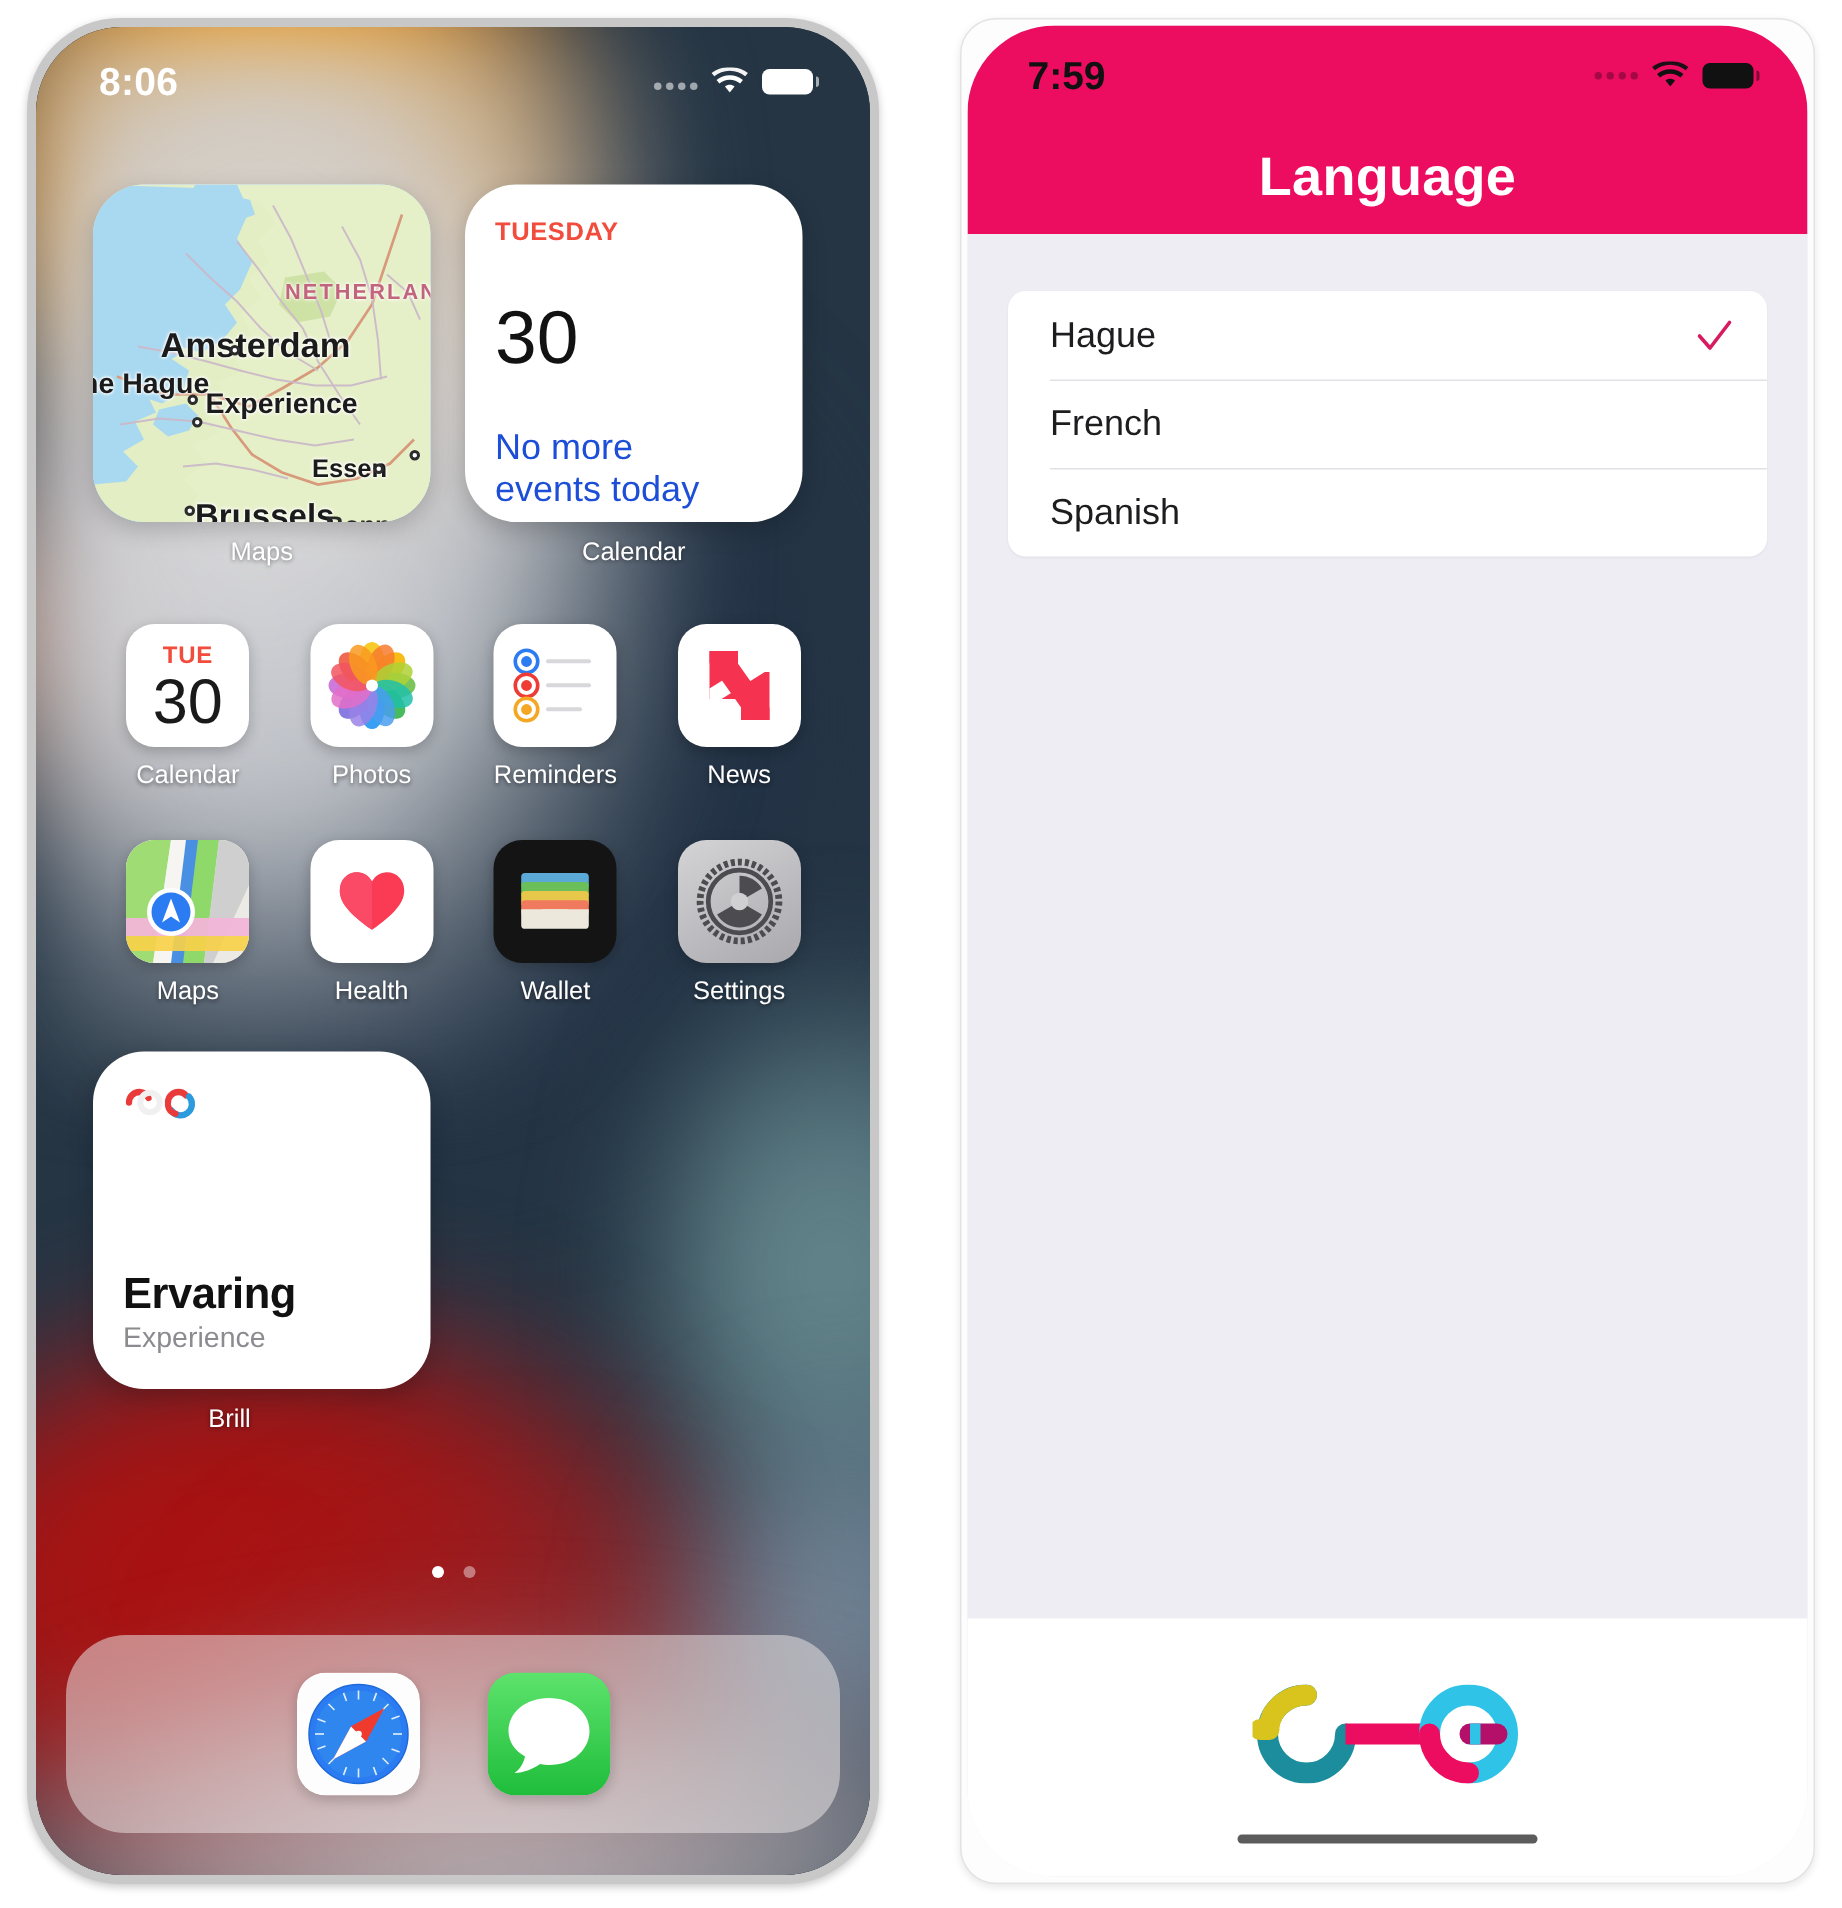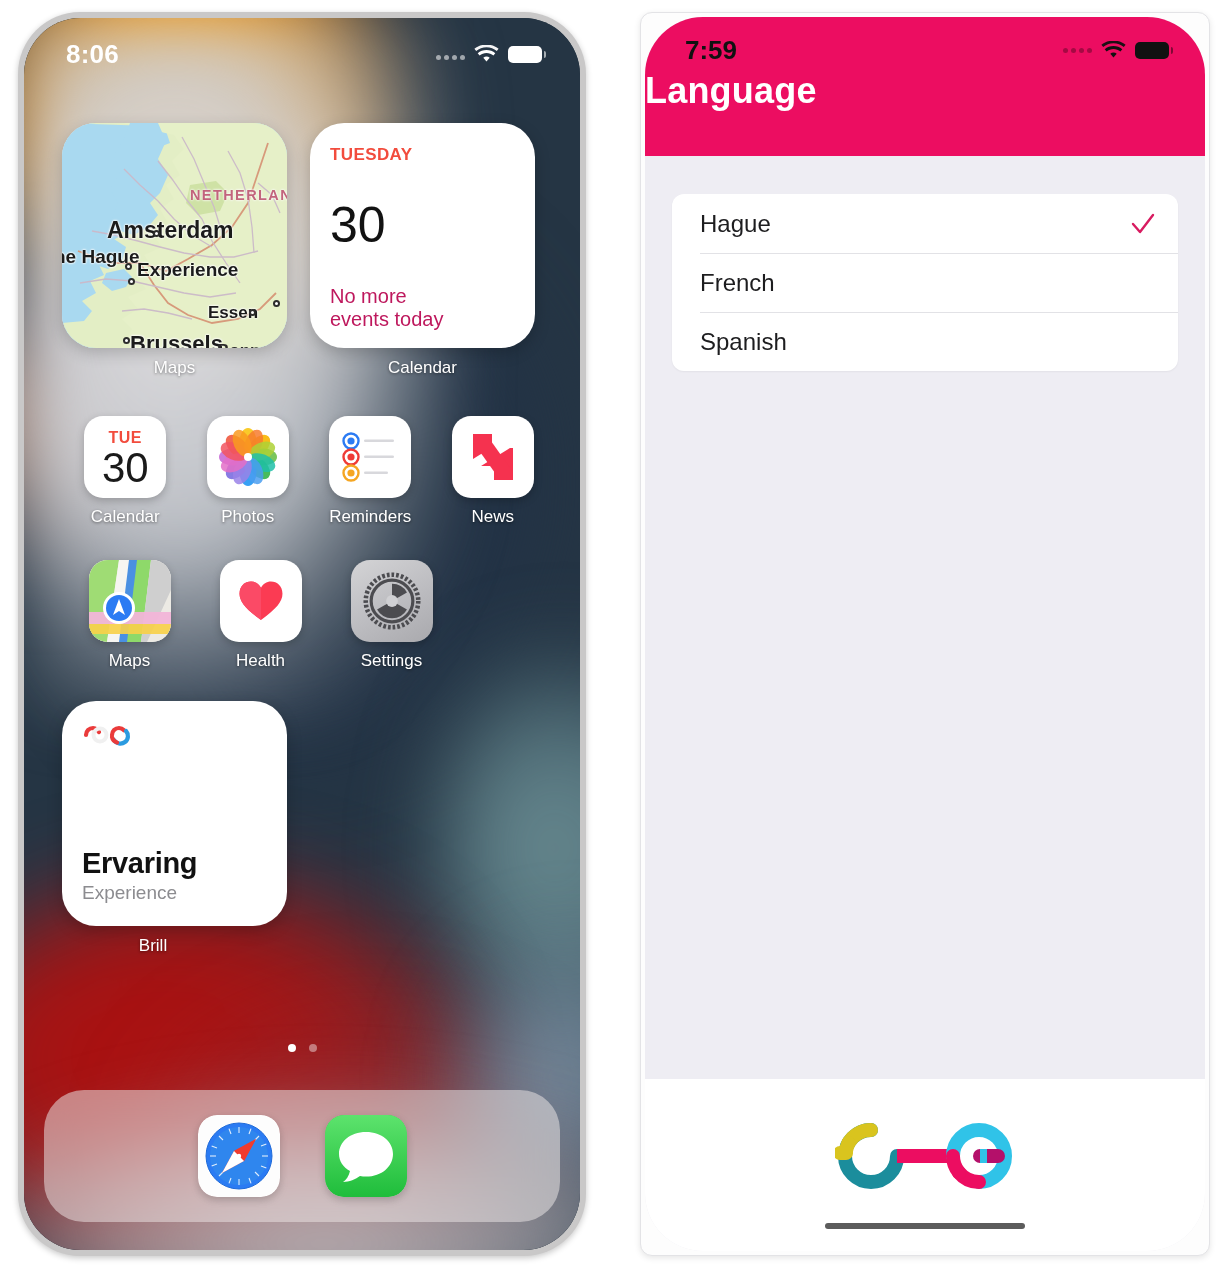--- a/index.html
+++ b/index.html
@@ -101,21 +101,21 @@
      text-shadow: 0 0 3px #fff, 0 0 2px #fff, 0 0 2px #fff; }
   .citydot { position: absolute; width: 7px; height: 7px; border-radius: 50%;
      border: 2.2px solid #2c2c2c; background: #fff; }
   .countrylbl { position: absolute; color: #c2647c; font-weight: bold; letter-spacing: 1.4px;
      text-shadow: 0 0 3px #fff, 0 0 2px #fff; }
 
   
   .calw { padding: 22px 20px; height: 100%; display: flex; flex-direction: column; gap: 33px; }
   .cal-day { color: #f24c3d; font-weight: bold; font-size: 17px; letter-spacing: 0.4px; }
   .cal-num { font-size: 50px; color: #121212; line-height: 1.05; margin-top: 1px; font-weight: 400; }
-  .cal-msg { margin-top: auto; margin-bottom: 46px; color: #be185d; font-size: 20px; line-height: 1.17; font-weight: 400; }
+  .cal-msg { margin-top: auto; margin-bottom: 46px; color: #1d4ed8; font-size: 24px; line-height: 1.17; font-weight: 400; }
 
   
   .appgrid { position: absolute; left: 40px; top: 398px; width: 490px; }
   .approw { display: flex; gap: 0; justify-content: flex-start; margin-bottom: 33px; }
   .app { width: 131px; display: flex; flex-direction: column; align-items: center; text-align: center; }
   .appicon { width: 82px; height: 82px; border-radius: 19px; overflow: hidden;
      box-shadow: 0 3px 9px rgba(0,0,0,0.22); position: relative; background: #fff; }
   .applabel { margin-top: 9px; color: #fff; font-size: 17px; text-shadow: 0 1px 3px rgba(0,0,0,0.5); }
 
   
@@ -158,21 +158,21 @@
     display: flex; align-items: center; justify-content: center; gap: 45px;
   }
   .dockicon { width: 82px; height: 82px; border-radius: 19px; overflow: hidden; position: relative;
      box-shadow: 0 3px 9px rgba(0,0,0,0.20); }
 
   
   .phone-right {
     position: absolute;
     left: 640px; top: 12px;
     width: 570px; height: 1244px;
-    border-radius: 12px;
+    border-radius: 24px;
     background: #fdfdfd;
     border: 1.5px solid #e3e3e6;
     padding: 4px;
     box-shadow: 0 2px 6px rgba(0,0,0,0.10);
   }
   .screen-right {
     position: relative; width: 100%; height: 100%;
     border-radius: 58px; overflow: hidden; background: #eeedf3;
     display: flex; flex-direction: column;
   }
@@ -181,21 +181,21 @@
     display: flex; align-items: center; justify-content: space-between;
     padding: 0 36px 0 40px; height: 34px;
   }
   .r-time { font-size: 26px; font-weight: bold; color: #111; }
   .r-sb-right { display: flex; align-items: center; gap: 9px; }
   .r-sb-dots { display: flex; gap: 3px; }
   .r-sb-dots i { width: 5px; height: 5px; border-radius: 50%; background: rgba(0,0,0,0.3); display: block; }
   .r-batt { width: 34px; height: 17px; border-radius: 5px; background: #111; position: relative; }
   .r-batt::after { content:""; position:absolute; right:-4px; top:5px; width:2.5px; height:7px;
      border-radius: 0 2px 2px 0; background: rgba(0,0,0,0.45); }
-  .r-title { color: #fff; font-size: 36px; font-weight: bold; margin-top: 3px; letter-spacing: 0.2px; }
+  .r-title { text-align: center; color: #fff; font-size: 36px; font-weight: bold; margin-top: 30px; letter-spacing: 0.2px; }
 
   .r-body { flex: 1 1 auto; background: #eeedf3; padding: 38px 27px 0; position: relative; }
   .card { background: #fff; border-radius: 12px; overflow: hidden; box-shadow: 0 1px 2px rgba(0,0,0,0.05); }
   .lrow {
     height: 59px; display: flex; align-items: center; justify-content: space-between;
     padding: 0 22px 0 28px; position: relative;
   }
   .lrow + .lrow::before {
     content:""; position: absolute; left: 28px; right: 0; top: 0; height: 1px; background: #e2e2e6;
   }
@@ -419,20 +419,33 @@
             <div class="app">
               <div class="appicon ic-health">
                 <svg viewBox="0 0 60 56" width="46" height="43">
                   <path d="M30 52 C10 38 2 28 2 18 C2 8 9 2 17 2 C23 2 27 5 30 10 C33 5 37 2 43 2 C51 2 58 8 58 18 C58 28 50 38 30 52 Z" fill="#fb3b53"></path>
                   <path d="M30 52 C10 38 2 28 2 18 C2 8 9 2 17 2 C23 2 27 5 30 10 L30 52 Z" fill="#fb4a66"></path>
                 </svg>
               </div>
               <div class="applabel">Health</div>
             </div>
 
+            <div class="app">
+              <div class="appicon ic-wallet">
+                <svg viewBox="0 0 60 48" width="52" height="42">
+                  <rect x="4" y="2" width="52" height="12" rx="3" fill="#5ba9d6"></rect>
+                  <rect x="4" y="9" width="52" height="12" rx="3" fill="#6bbf5a"></rect>
+                  <rect x="4" y="16" width="52" height="12" rx="3" fill="#e8c84a"></rect>
+                  <rect x="4" y="23" width="52" height="12" rx="3" fill="#ef7a5e"></rect>
+                  <path d="M4 30 h52 v12 a3 3 0 0 1 -3 3 H7 a3 3 0 0 1 -3 -3 Z" fill="#ece8dc"></path>
+                  <path d="M20 30 h20 a2 2 0 0 1 0 0 c0 5 -4 9 -10 9 s-10 -4 -10 -9 Z" fill="#ece8dc"></path>
+                </svg>
+              </div>
+              <div class="applabel">Wallet</div>
+            </div>
 
             <div class="app">
               <div class="appicon ic-settings">
                 <svg viewBox="0 0 64 64" width="58" height="58">
                   <g fill="#4c4c50">
                     <circle cx="32" cy="32" r="29" fill="none" stroke="#4c4c50" stroke-width="5" stroke-dasharray="3 2.2"></circle>
                     <circle cx="32" cy="32" r="23" fill="none" stroke="#4c4c50" stroke-width="3.5"></circle>
                     <path d="M32 13 a19 19 0 0 1 16.5 9.5 L32 32 Z"></path>
                     <path d="M48.5 41.5 a19 19 0 0 1 -33 0 L32 32 Z"></path>
                     <path d="M15.5 22.5 a19 19 0 0 1 16.5 -9.5 L32 32 Z" opacity="0"></path>

